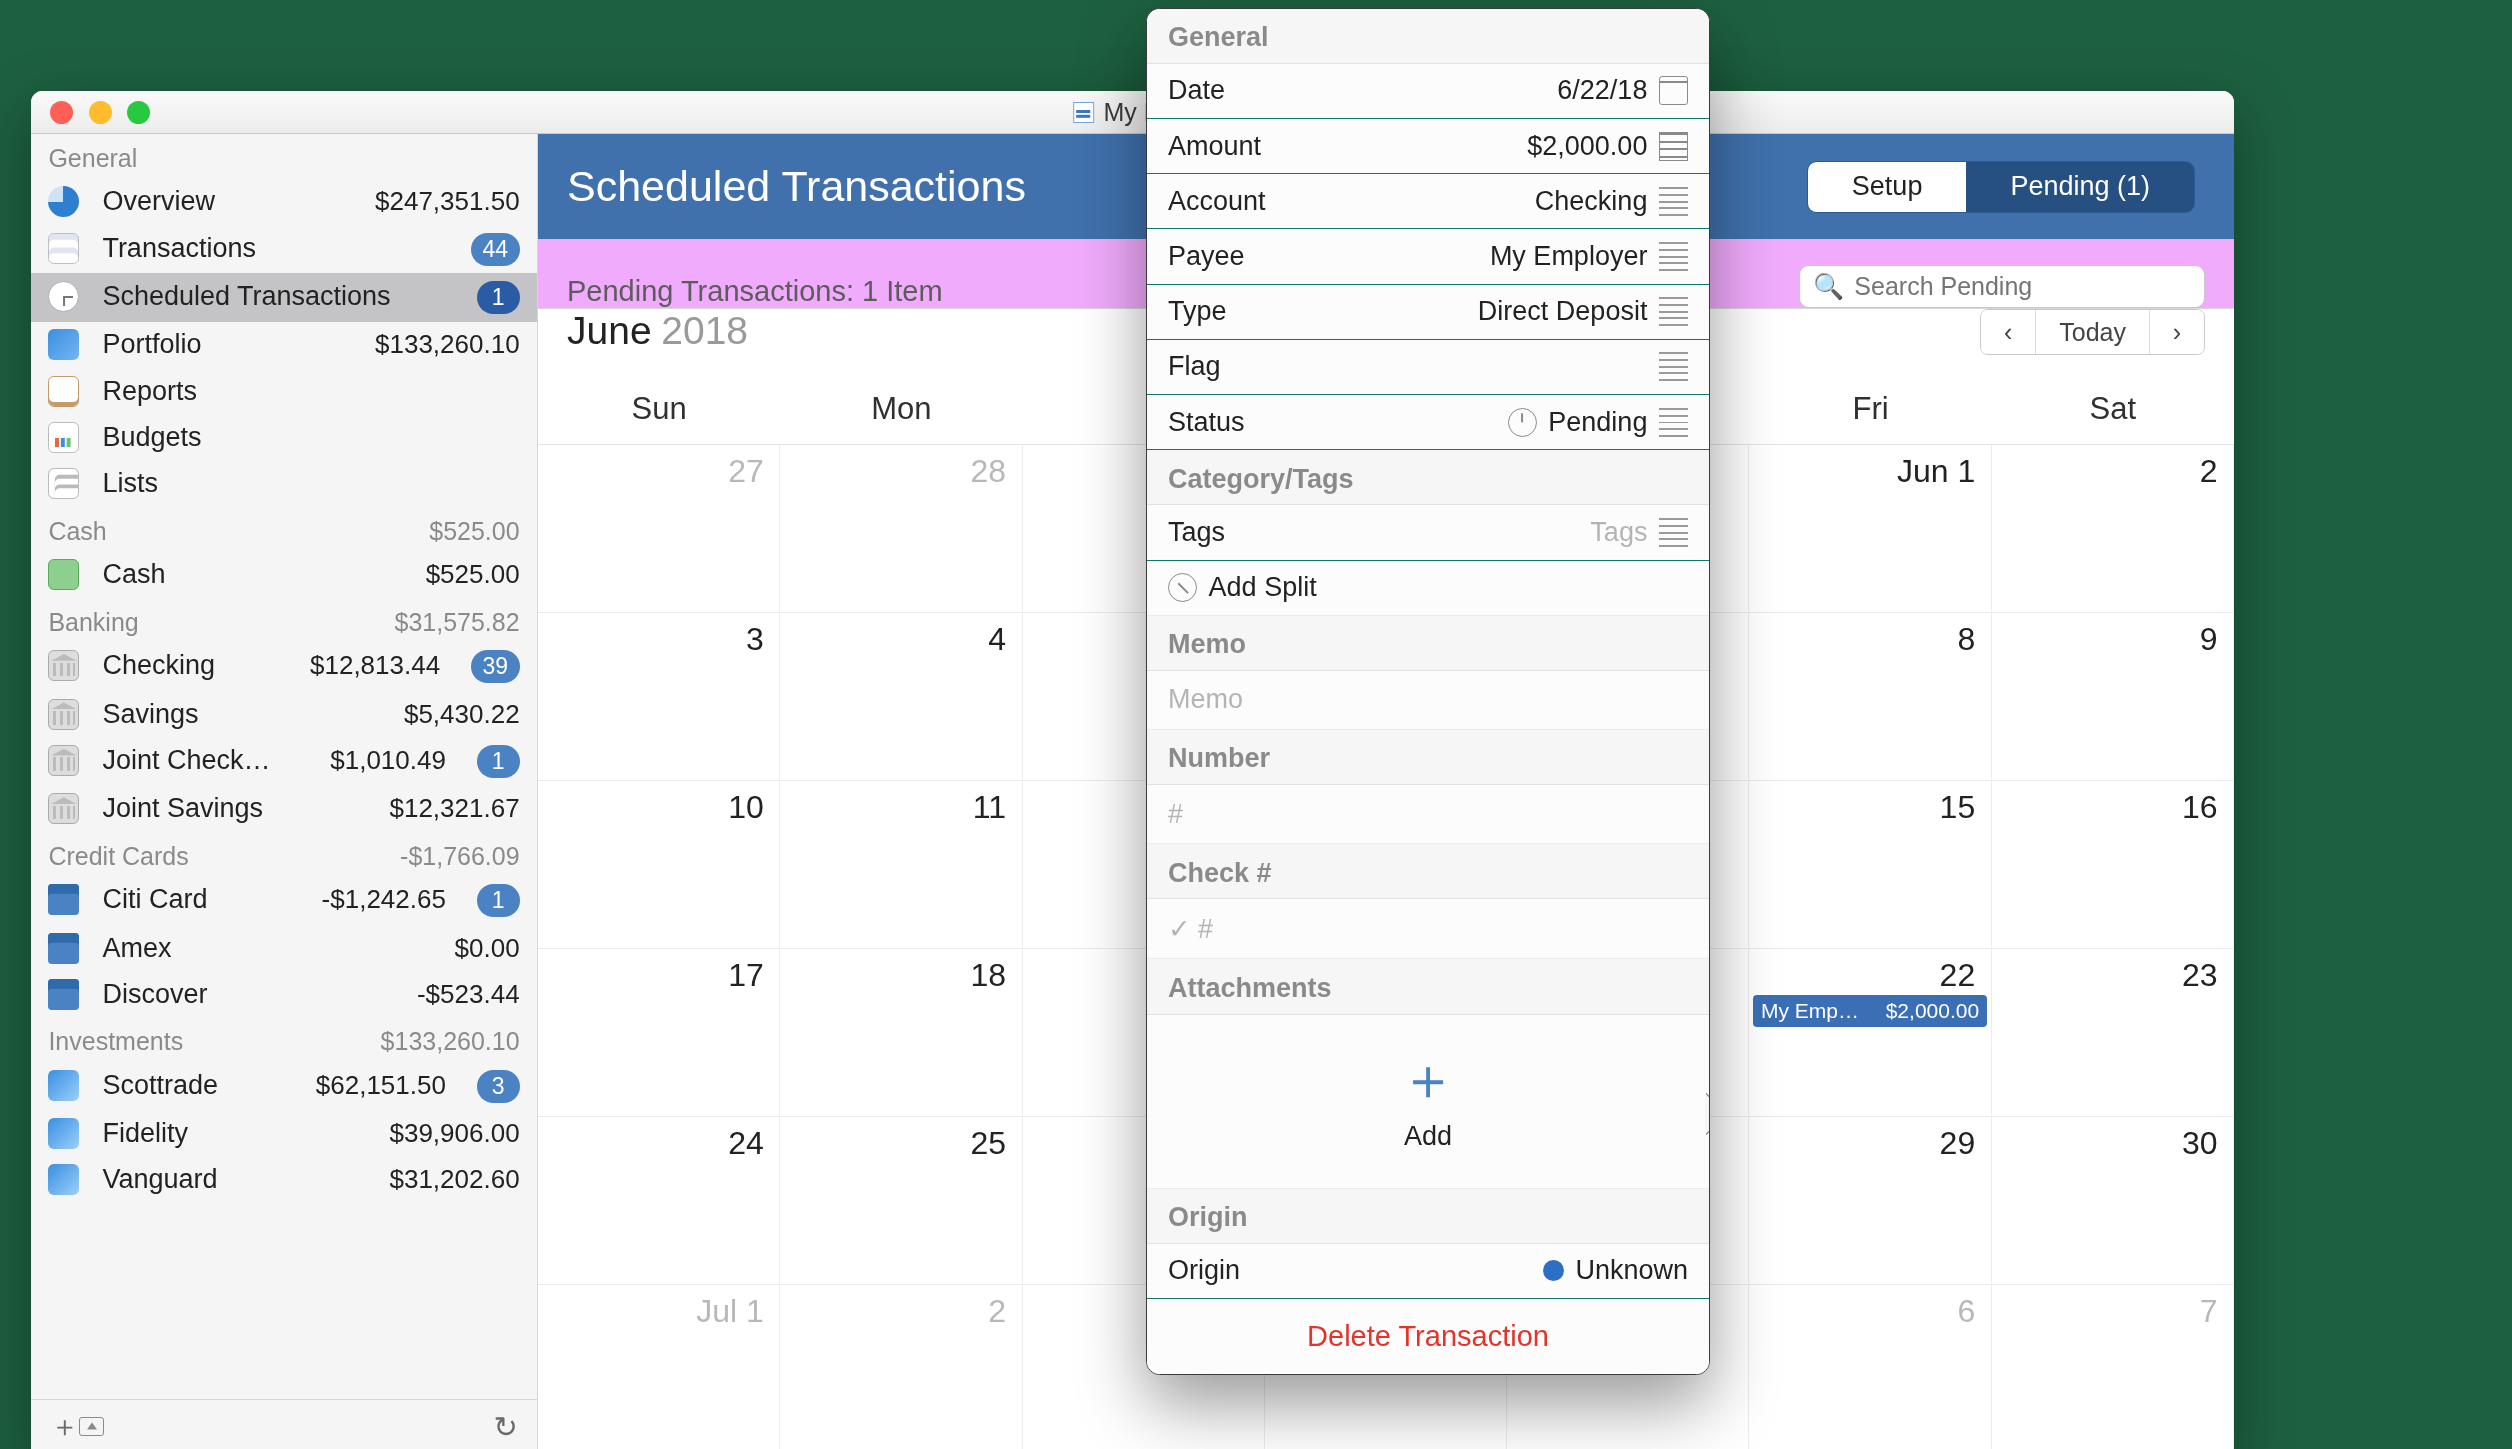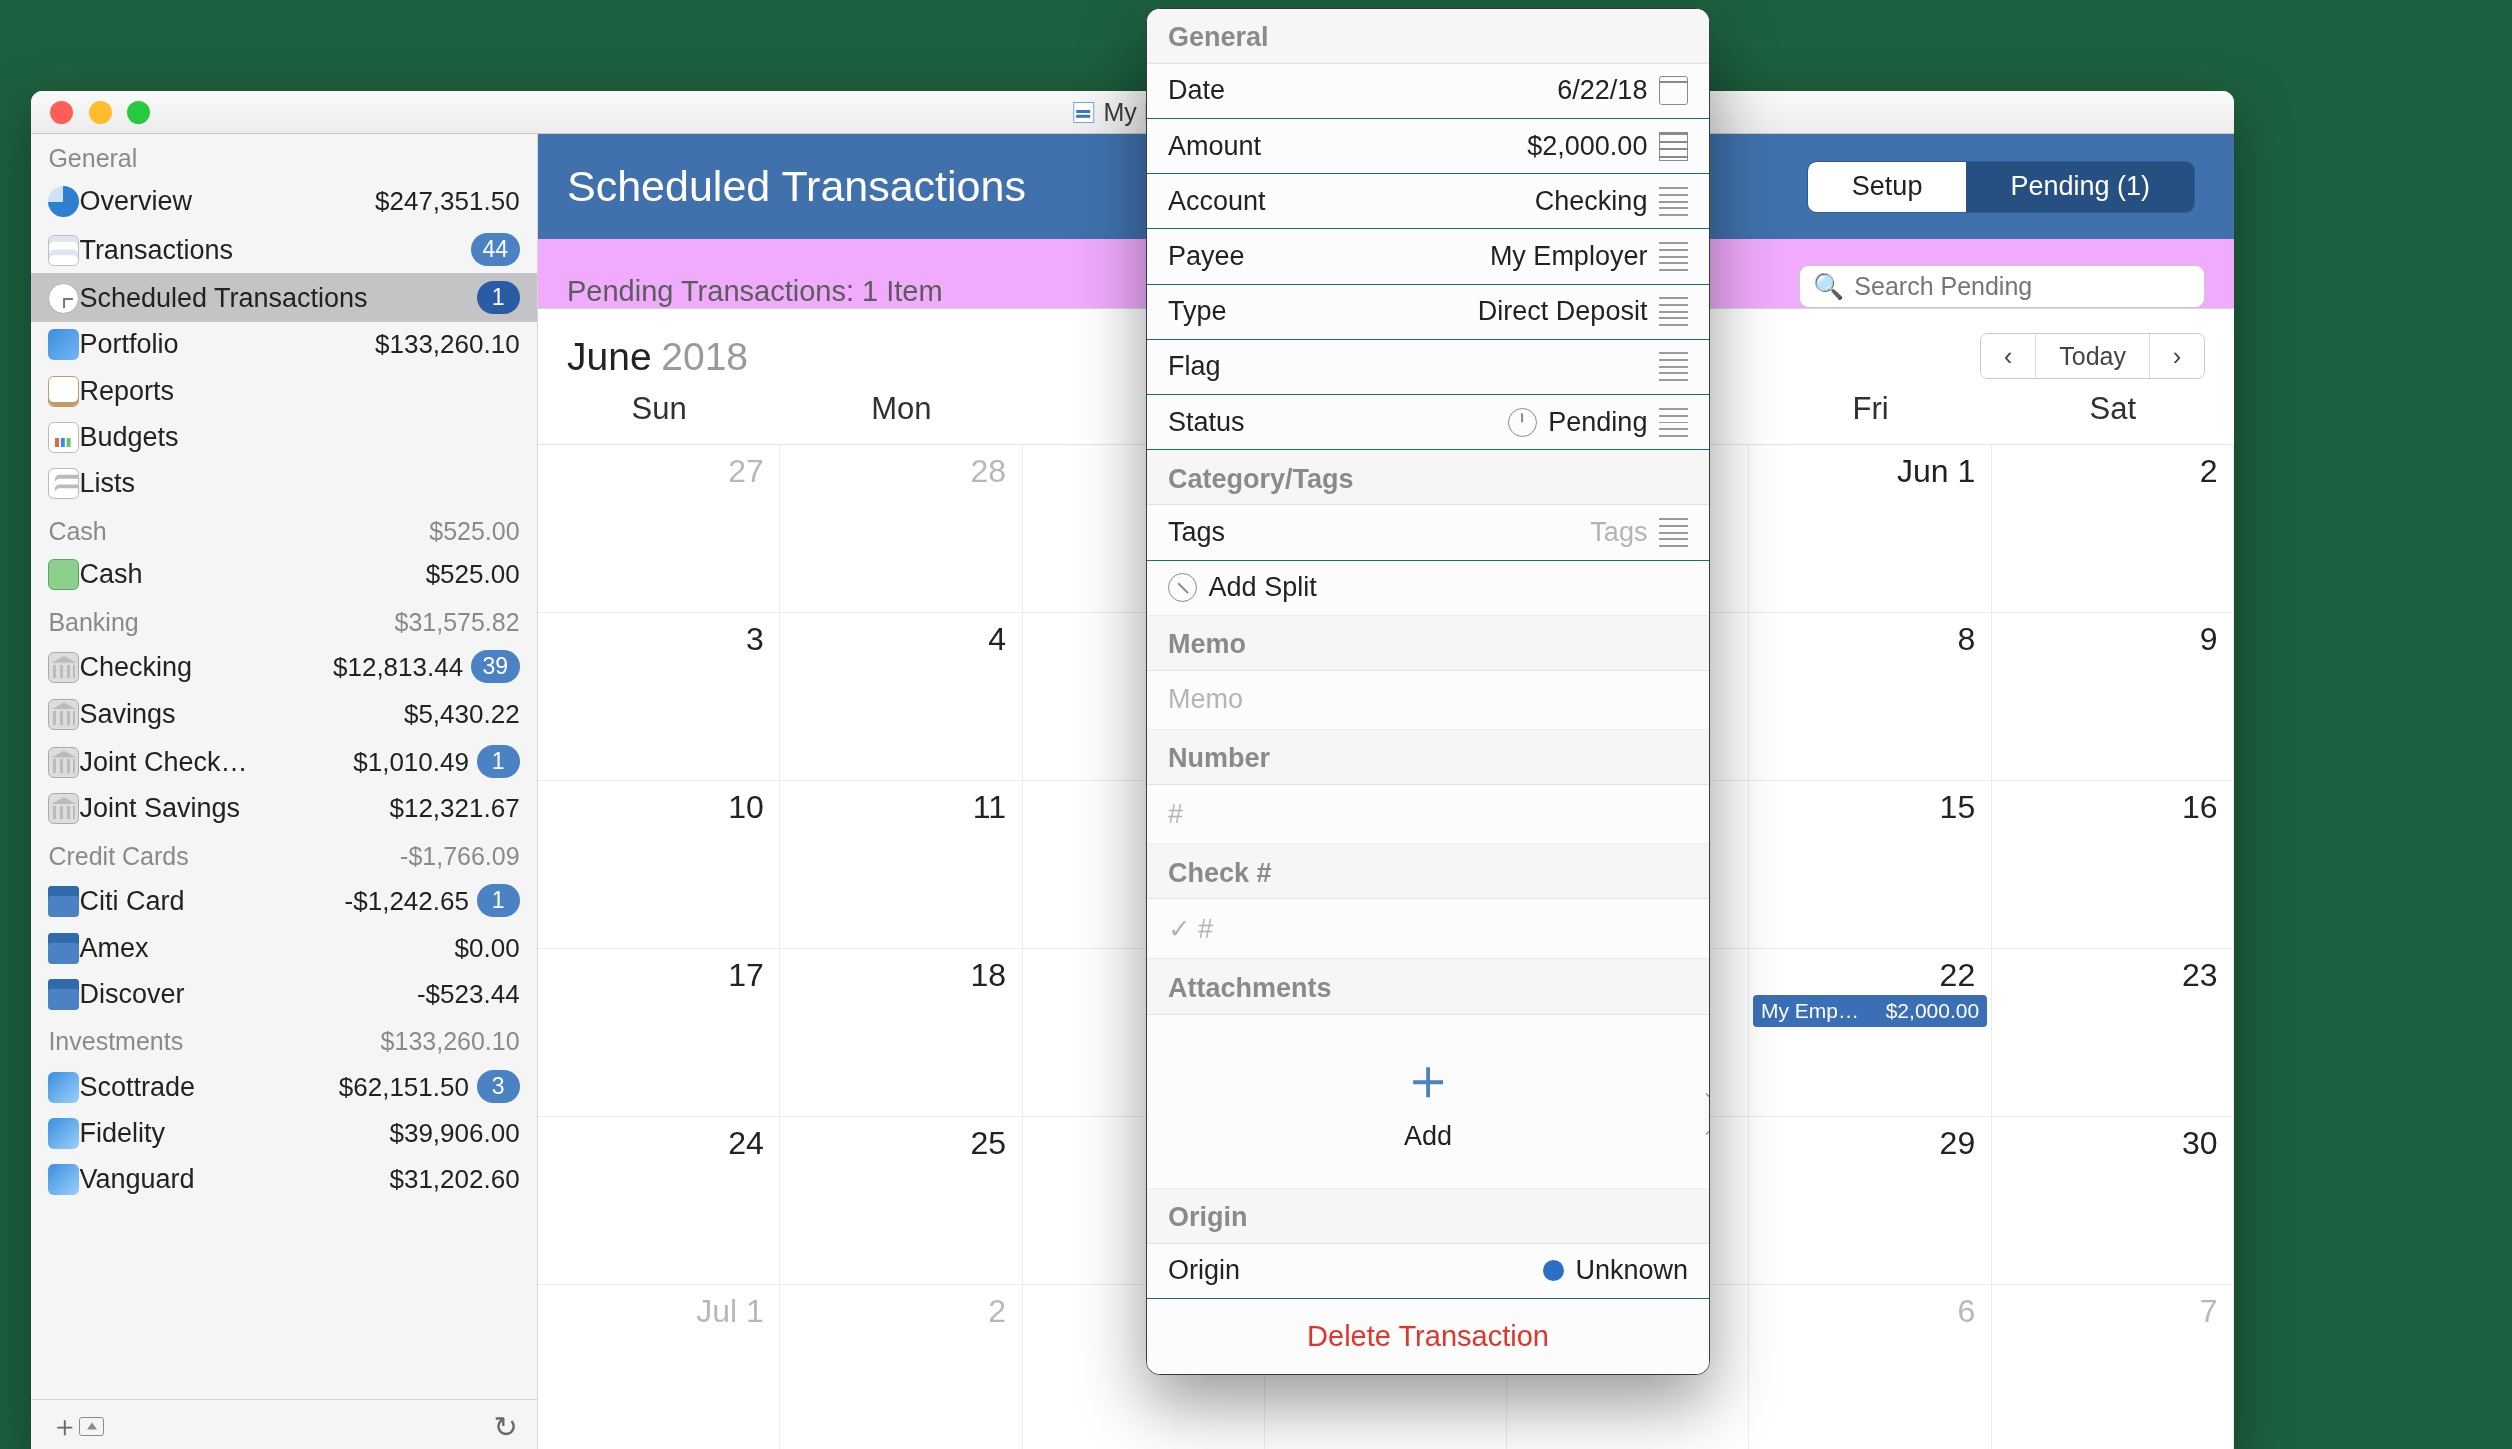--- a/index.html
+++ b/index.html
@@ -27,21 +27,21 @@
 .title-center { position:absolute; left:50%; transform:translateX(-50%); display:flex; align-items:center; gap:9.7px; color:#3b3b3b; font-size:25px; }
 .title-center .doc-icon { width:21px; height:21px; background:#fff; border:1px solid #7aa7d6; position:relative; }
 .title-center .doc-icon::after{content:""; position:absolute; left:2.9px; right:2.9px; top:7.7px; height:2.9px; background:#3a78c5; box-shadow:0 4.8px 0 #3a78c5;}
 
 .body { flex:1; display:flex; min-height:0; }
 
 
 .sidebar { width: 507px; background:#f5f5f5; border-right:1px solid #d6d6d6; display:flex; flex-direction:column; }
 .side-scroll { flex:1; overflow:hidden; }
 .sec-header { display:flex; justify-content:space-between; padding: 9.7px 17.4px 5.8px; color:#8a8a8a; font-size:25px; }
-.item { display:flex; align-items:flex-end; gap:0; padding:7.7px 17.4px; font-size:27px; color:#222; }
+.item { display:flex; align-items:flex-start; gap:23px; padding:7.7px 17.4px; font-size:27px; color:#222; }
 .item .icon { width:31px; height:31px; flex:0 0 31px; border-radius:5.8px; }
 .item .label { flex:1; white-space:nowrap; overflow:hidden; text-overflow:ellipsis; }
 .item .val { color:#222; font-size:26px; }
 .item .badge { min-width:43px; padding:0 11.6px; height:33px; border-radius:16.4px; background:#4a82c3; color:#fff; font-size:23px; display:flex; align-items:center; justify-content:center; margin-left:7.7px;}
 .item.active { background:#c4c4c6; }
 .item.active .badge { background:#2a5ca5; }
 .icon.overview{background:conic-gradient(#2f7fd1 0 75%, #cfe3f7 0);border-radius:50%;}
 .icon.txn{background:#fff;border:1px solid #bfbfbf;box-shadow:inset 0 5.8px 0 #dfe6ef, inset 0 13.5px 0 #fff, inset 0 19.3px 0 #dfe6ef;}
 .icon.sched{background:#fff;border:1px solid #aeb2b6;border-radius:50%;position:relative;}
 .icon.sched::after{content:"";position:absolute;left:50%;top:50%;width:1.9px;height:9.7px;background:#777;transform-origin:top;transform:translate(-50%,0);}
@@ -65,21 +65,21 @@
 .hero h1 { font-weight:400; font-size:43px; }
 .seg { display:flex; border-radius:9.7px; overflow:hidden; border:1px solid #2b5a94; height:52px; }
 .seg button { border:0; font-size:27px; padding:0 44px; background:#fff; color:#222; }
 .seg button.on { background:#264f82; color:#fff; }
 
 .toolbar { height:77px; background:#f0abfc; border-bottom:1px solid #d7d7d7; display:flex; align-items:flex-end; justify-content:space-between; padding:0 29px; }
 .toolbar .sub { color:#5c5c5c; font-size:29px; }
 .searchwrap { width:406px; height:43px; border:1px solid #c8c8c8; border-radius:9.7px; background:#fff; display:flex; align-items:center; padding:0 13.5px; gap:9.7px; color:#9a9a9a; font-size:25px;}
 .searchwrap input { border:0; outline:0; font-size:25px; flex:1; background:transparent; }
 
-.calhdr { height:77px; display:flex; align-items:flex-end; padding:0 29px; justify-content:space-between; }
+.calhdr { height:77px; display:flex; align-items:flex-start; padding:0 29px; justify-content:space-between; }
 .month { font-size:39px; color:#222; }
 .month .yr { color:#9a9a9a; margin-left:9.7px; }
 .todaygrp { display:flex; border:1px solid #c8c8c8; border-radius:7.7px; overflow:hidden; height:46px; }
 .todaygrp button { width:54px; border:0; background:#fff; font-size:25px; color:#444; }
 .todaygrp .mid { width:auto; padding:0 23px; border-left:1px solid #ddd; border-right:1px solid #ddd; }
 
 .dayrow { display:grid; grid-template-columns:repeat(7,1fr); border-bottom:1px solid #e4e4e4; }
 .dayrow div { text-align:center; color:#303030; font-size:31px; padding:11.6px 0 17.4px; }
 .grid { display:grid; grid-template-columns:repeat(7,1fr); grid-auto-rows:168px; }
 .cell { border-right:1px solid #ececec; border-bottom:1px solid #ececec; position:relative; padding:9.7px 15.5px; }

